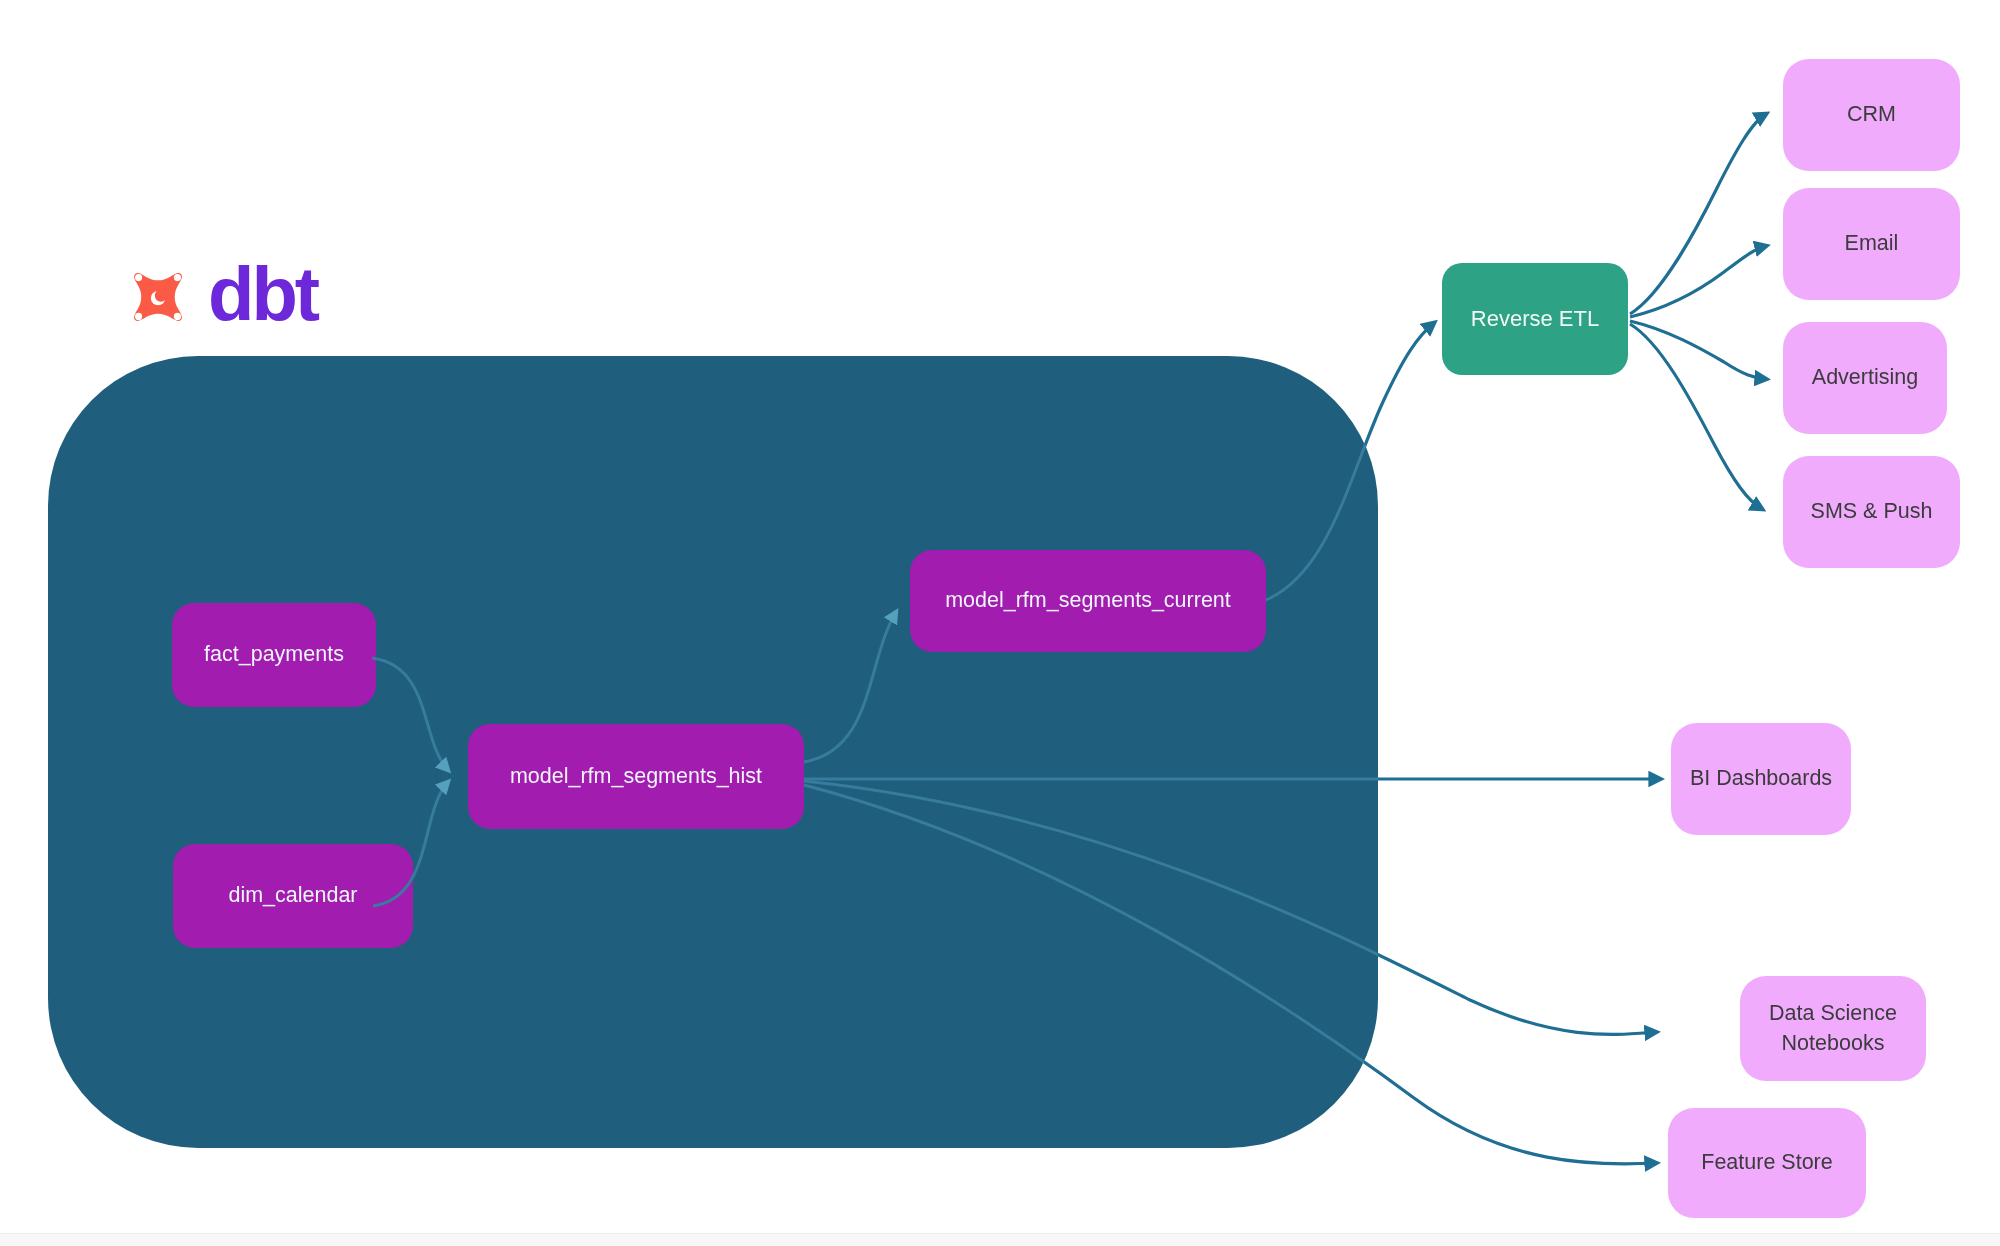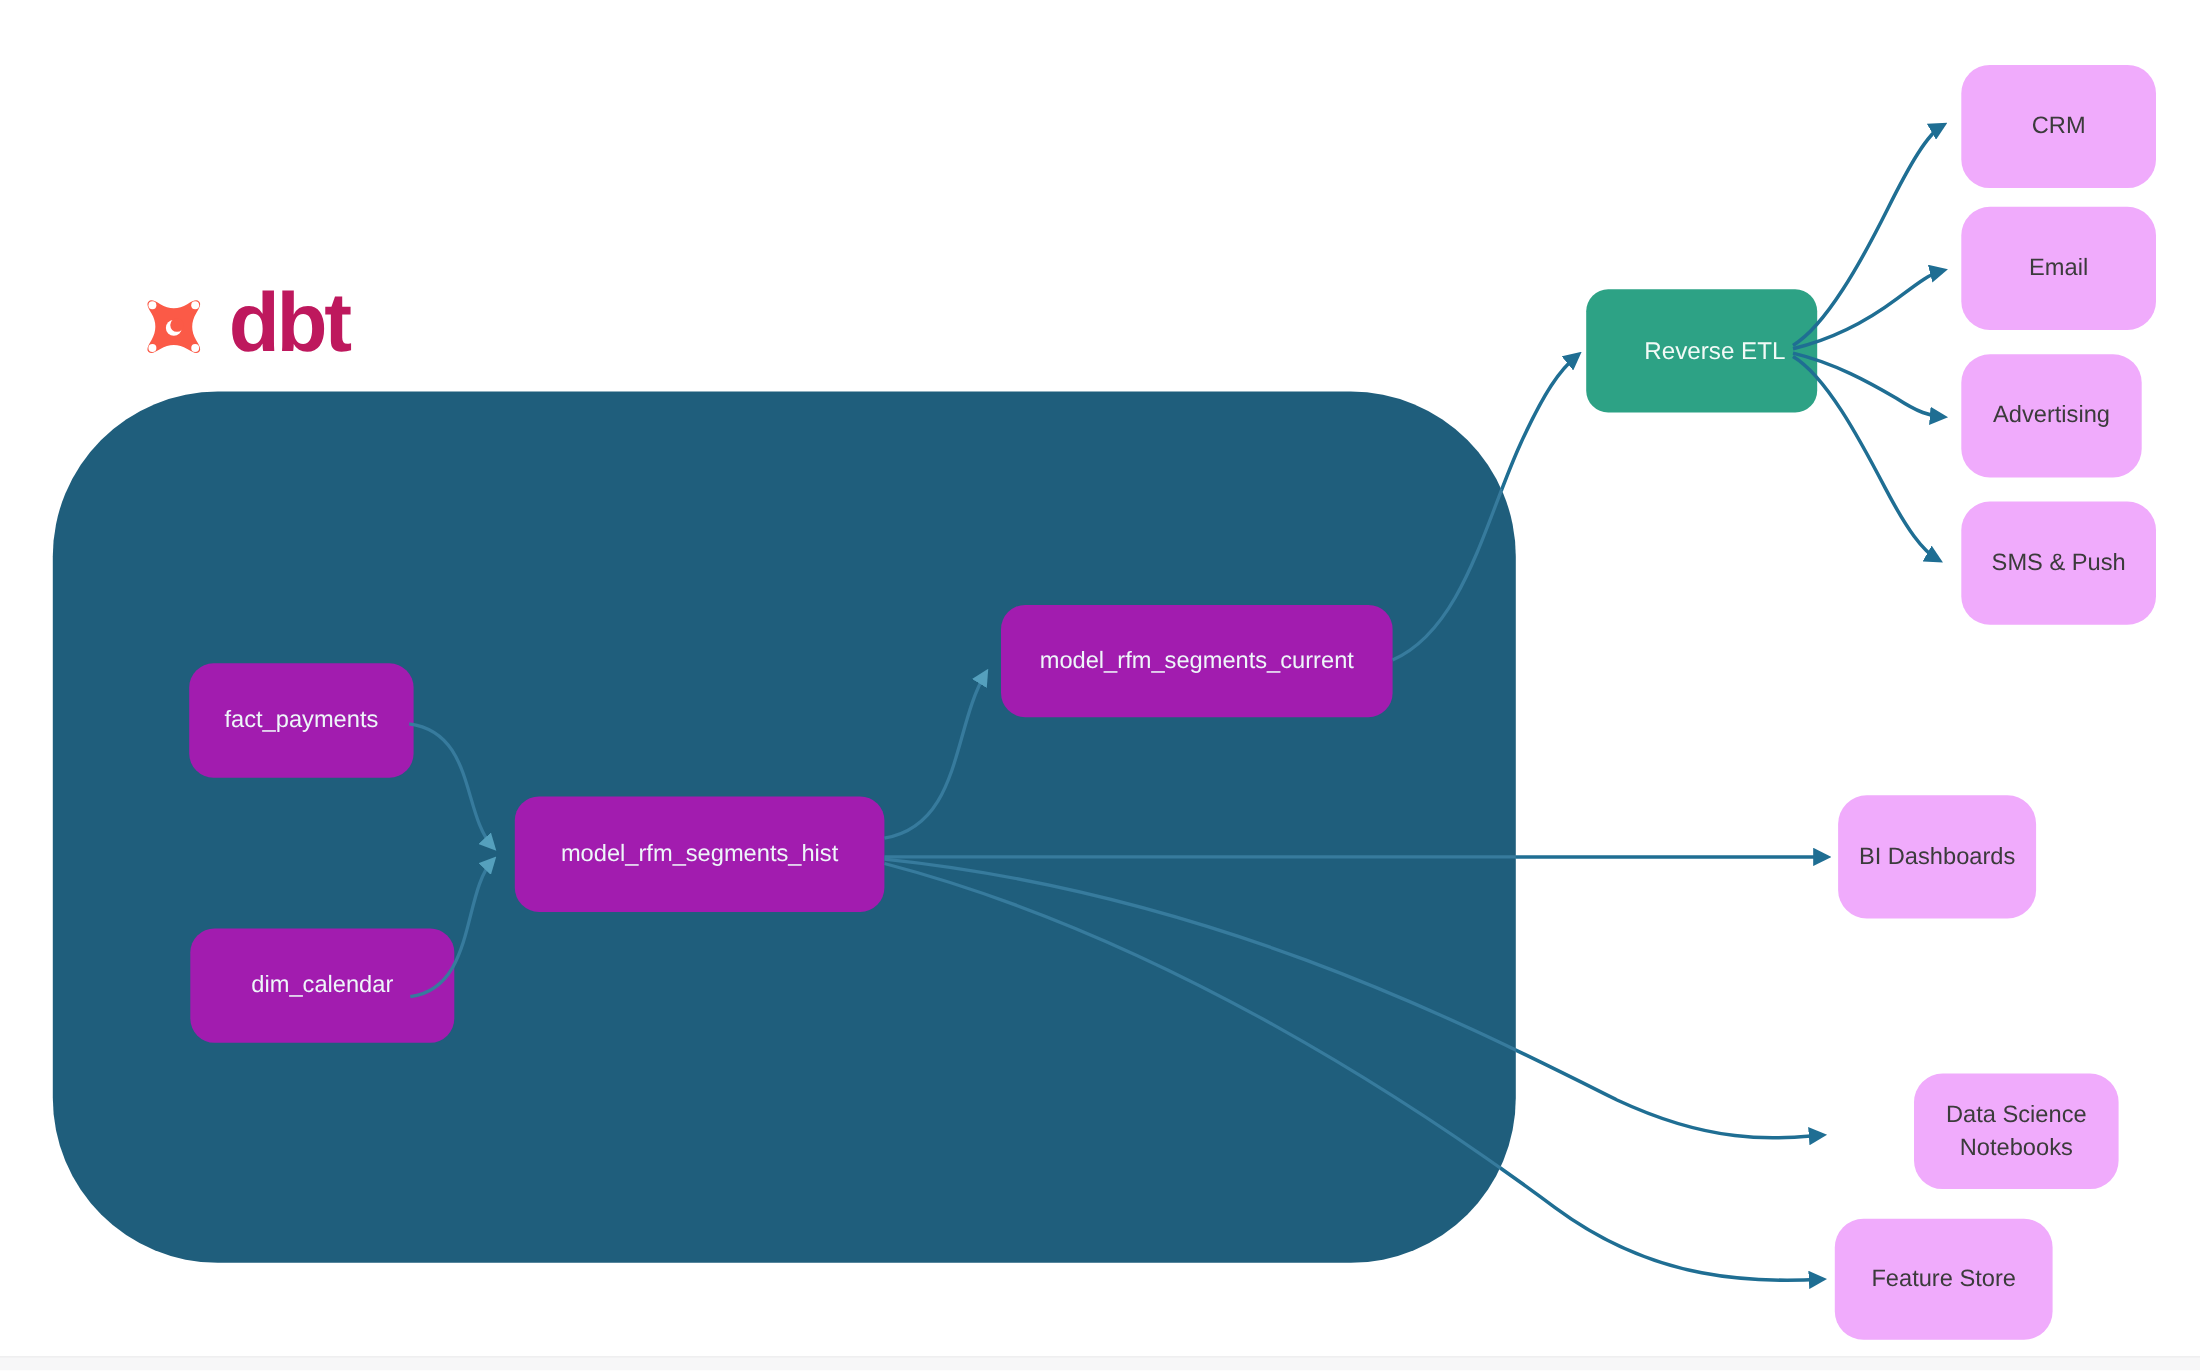--- a/index.html
+++ b/index.html
@@ -4,21 +4,21 @@
 <style>
   html,body{margin:0;padding:0;}
   body{
     width:2000px;height:1246px;position:relative;overflow:hidden;
     background:#ffffff;
     font-family:"Liberation Sans", sans-serif;
   }
   
   .logo{position:absolute;left:122px;top:256px;display:flex;align-items:center;gap:14px;}
   .logo-text{
-    font-size:76px;font-weight:bold;color:#be185d;letter-spacing:-3px;
+    font-size:76px;font-weight:bold;color:#6d28d9;letter-spacing:-3px;
     line-height:1;padding-bottom:6px;
   }
   
   .warehouse{
     position:absolute;left:48px;top:356px;width:1330px;height:792px;
     background:#1f5e7c;border-radius:150px;
   }
   
   .node{
     position:absolute;display:flex;align-items:center;justify-content:center;
@@ -26,21 +26,21 @@
     font-size:21.5px;text-align:center;line-height:1.3;
   }
   .n-fact   {left:172px; top:603px; width:204px; height:104px;}
   .n-dim    {left:173px; top:844px; width:240px; height:104px;}
   .n-hist   {left:468px; top:724px; width:336px; height:105px;}
   .n-current{left:910px; top:550px; width:356px; height:102px;}
   
   .etl{
     position:absolute;left:1442px;top:263px;width:186px;height:112px;
     background:#2da285;border-radius:20px;color:#f2faf7;
-    display:flex;align-items:center;justify-content:center;font-size:22px;padding-left:24px;
+    display:flex;align-items:center;justify-content:center;font-size:22px;
   }
   
   .dest{
     position:absolute;display:flex;align-items:center;justify-content:center;
     background:#f0abfc;border-radius:26px;color:#3b3b3b;
     font-size:21.5px;text-align:center;line-height:1.35;padding:0 10px;
     box-sizing:border-box;
   }
   .d-crm  {left:1783px; top:59px;  width:177px; height:112px;}
   .d-email{left:1783px; top:188px; width:177px; height:112px;}

